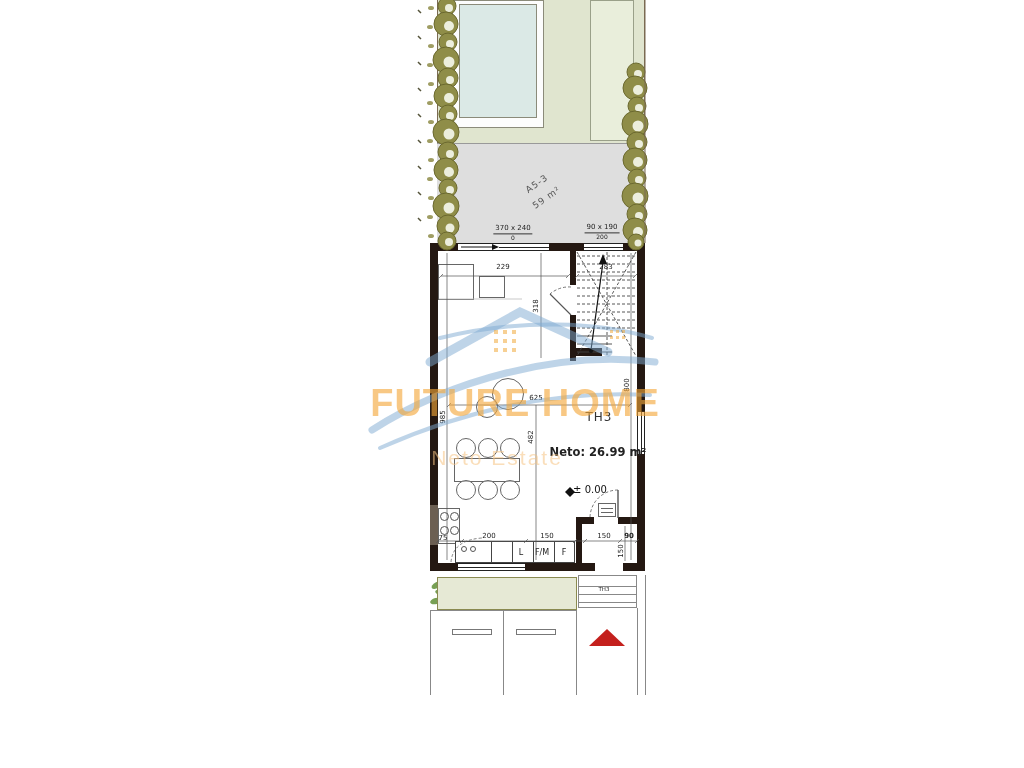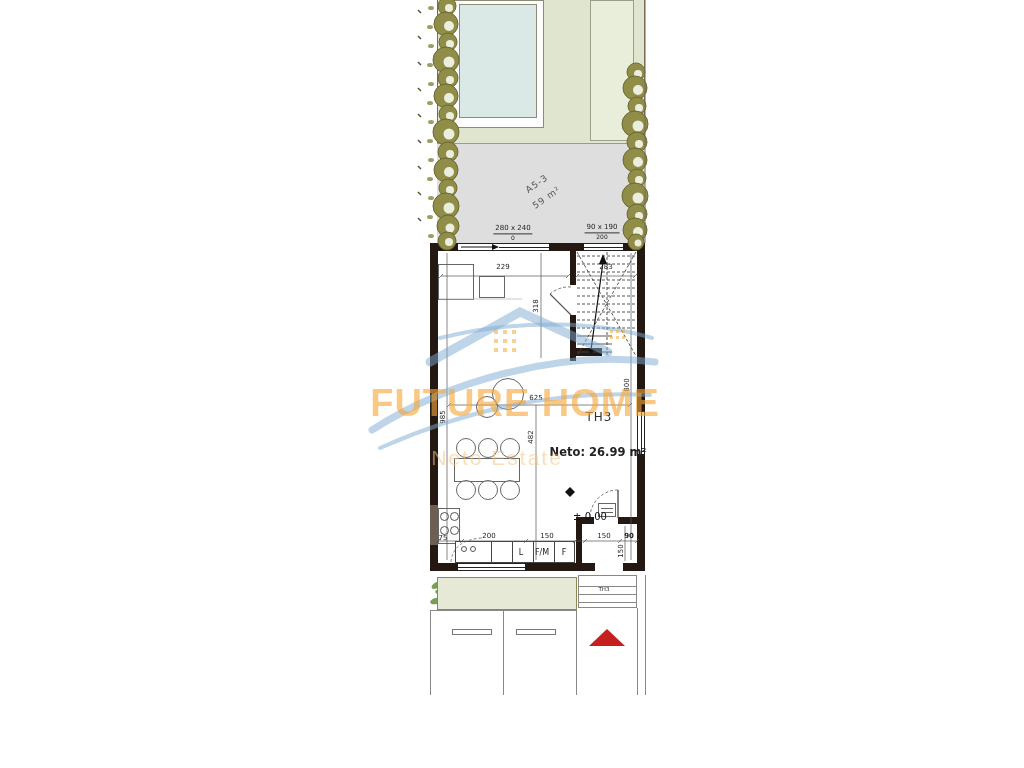--- a/index.html
+++ b/index.html
@@ -316,21 +316,21 @@
     </g>
 
     <polygon points="598,583 610,583 604,576" fill="#222"></polygon>
 
     <polygon points="589,646 625,646 607,629" fill="#c4201d"></polygon>
 
     <path d="M645 0 V243" stroke="#7a6a52" stroke-width="1"></path>
   </svg>
 
   <div class="wlabel" style="left:513px;top:233px;">
-    <div class="size">280 x 240</div>
+    <div class="size">370 x 240</div>
     <div class="sill">0</div>
   </div>
   <div class="wlabel" style="left:602px;top:232px;">
     <div class="size">90 x 190</div>
     <div class="sill">200</div>
   </div>
   <div class="wlabel tiny" style="left:487px;top:587px;">
     <div class="size">260 x 140</div>
     <div class="sill">100</div>
   </div>
@@ -344,21 +344,21 @@
   <div class="dim v" style="left:627px;top:385px;">800</div>
   <div class="dim" style="left:443px;top:538px;">75</div>
   <div class="dim" style="left:489px;top:536px;">200</div>
   <div class="dim" style="left:547px;top:536px;">150</div>
   <div class="dim" style="left:604px;top:536px;">150</div>
   <div class="dim" style="left:629px;top:536px;font-weight:bold;">90</div>
   <div class="dim v" style="left:621px;top:551px;">150</div>
 
   <div class="unit-name" style="left:599px;top:417px;">TH3</div>
   <div class="unit-net" style="left:598px;top:452px;">Neto: 26.99 m²</div>
-  <div class="unit-level" style="left:590px;top:516px;">± 0.00</div>
+  <div class="unit-level" style="left:590px;top:489px;">± 0.00</div>
 
   <div class="planter" style="left:437px;top:577px;width:140px;height:33px;"></div>
   <div class="steps" style="left:578px;top:575px;width:59px;height:33px;">
     <div class="stepline" style="top:10px;"></div>
     <div class="stepline" style="top:18px;"></div>
     <div class="stepline" style="top:26px;"></div>
   </div>
   <div class="steps-label" style="left:604px;top:589px;">TH3</div>
 
   <div class="pline" style="left:430px;top:610px;width:146px;height:1px;"></div>

